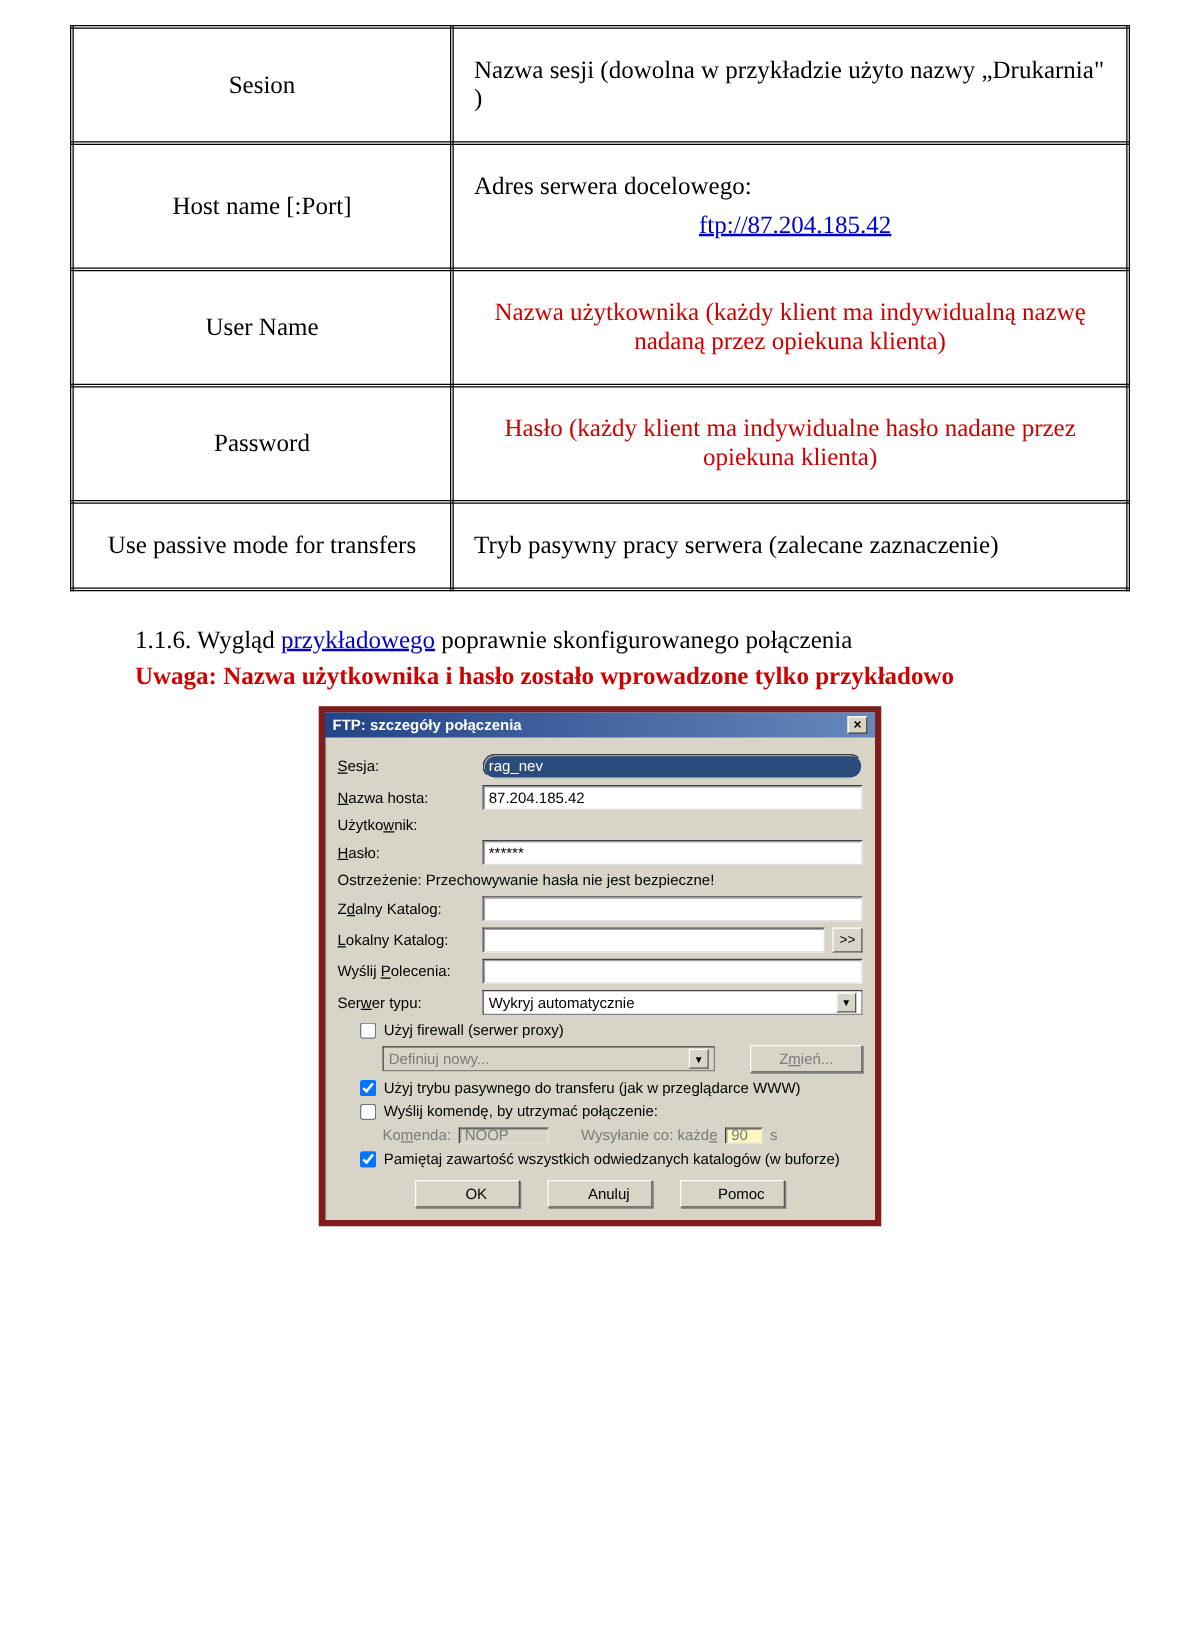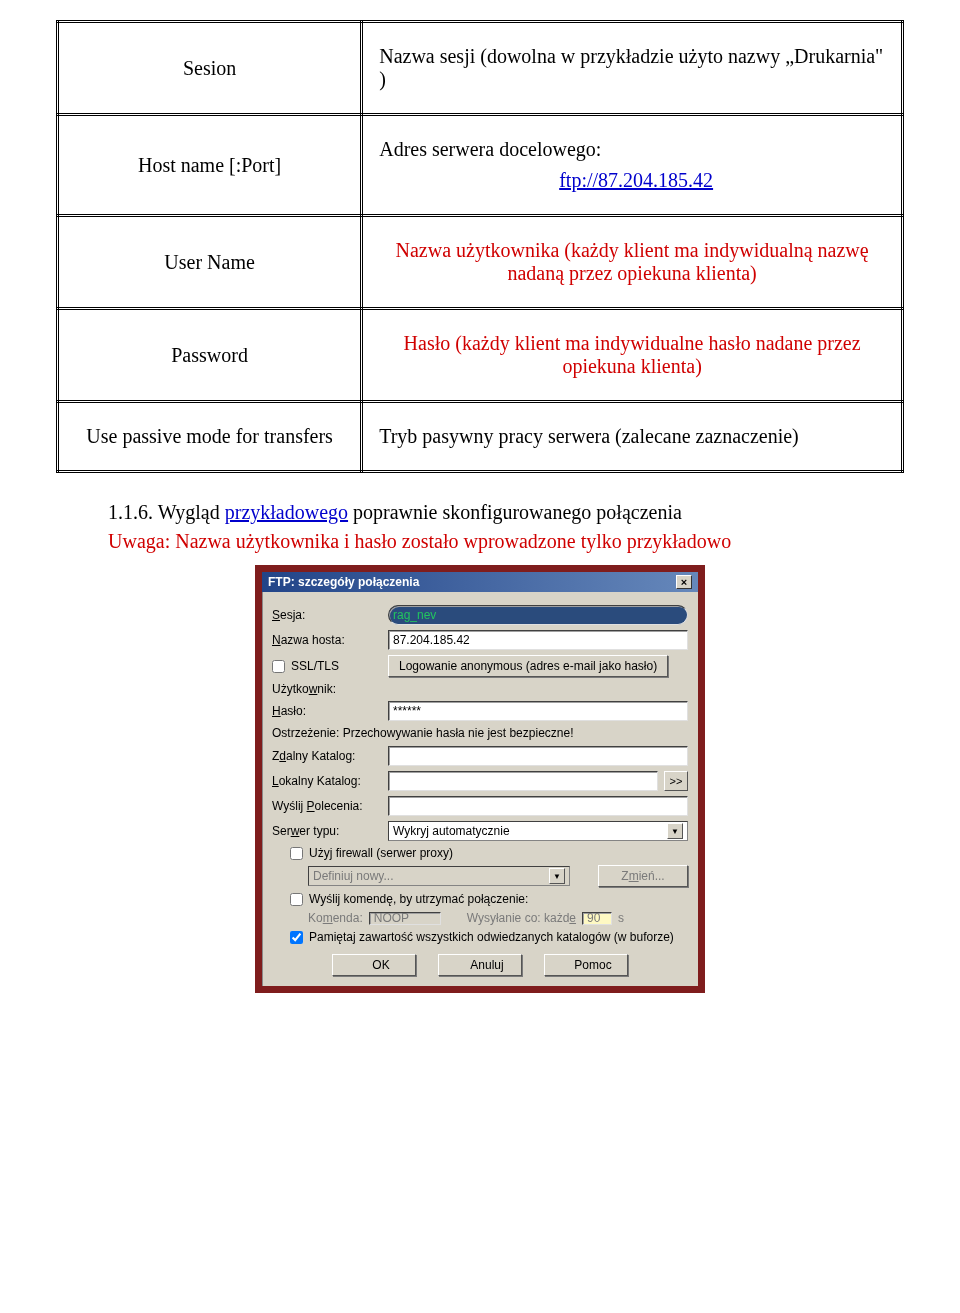--- a/index.html
+++ b/index.html
@@ -41,21 +41,21 @@
     display:flex;
     justify-content:center;
     margin-top: 12px;
   }
   .dialog {
     width: 450px;
     background: #d8d4c8;
     font-family: Tahoma, Arial, sans-serif;
     font-size: 12px;
     color: #000;
-    border: 7px solid #7f1d1d;
+    border: 5px solid #7f1d1d;
     box-shadow: 1px 1px 0 #8a8a8a inset;
   }
   .titlebar {
     background: linear-gradient(90deg, #224488 0%, #6688bb 100%);
     color: #fff;
     font-weight: bold;
     padding: 3px 6px;
     display:flex;
     align-items:center;
     justify-content:space-between;
@@ -93,21 +93,21 @@
     color:#000;
     border: 1px solid #848484;
     border-top-color:#404040;
     border-left-color:#404040;
     border-right-color:#e0e0e0;
     border-bottom-color:#e0e0e0;
     box-shadow: inset 1px 1px 0 #a0a0a0;
   }
   .textbox.sel {
     background:#2a4b7c;
-    color:#22c55e;
+    color:#ffffff;
     border-radius:10px;
   }
   .btn {
     height: 22px;
     padding: 0 10px;
     font-family: Tahoma, Arial, sans-serif;
     font-size: 12px;
     background:#d8d4c8;
     border:1px solid #fff;
     border-right-color:#555;
@@ -195,21 +195,21 @@
     <td class="left">Use passive mode for transfers</td>
     <td class="right">Tryb pasywny pracy serwera (zalecane zaznaczenie)</td>
   </tr>
 </tbody>
   </table>
 
 <div class="para">
   <span>1.1.6.</span>
   <span>Wygląd </span><span class="link" style="text-decoration:underline;color:#0000cc;">przykładowego</span><span> poprawnie skonfigurowanego połączenia</span>
 </div>
-<div class="para bold-red" style="font-weight:normal;">Uwaga: Nazwa użytkownika i hasło zostało wprowadzone tylko przykładowo</div>
+<div class="para bold-red" style="font-weight:bold;">Uwaga: Nazwa użytkownika i hasło zostało wprowadzone tylko przykładowo</div>
 
 <div class="dialog-wrap">
   <div class="dialog">
     <div class="titlebar">
       <span>FTP: szczegóły połączenia</span>
       <span class="close">
           <span>×</span>
         </span>
     </div>
     <div class="dialog-body">
@@ -217,27 +217,20 @@
       <div class="row">
         <label class="lbl"><span class="u">S</span><span>esja:</span></label>
         <input class="textbox sel" value="rag_nev" style="">
       </div>
 
       <div class="row">
         <label class="lbl"><span class="u">N</span><span>azwa hosta:</span></label>
         <input class="textbox" value="87.204.185.42" style="">
       </div>
 
-      <div class="row">
-        <label class="lbl cb">
-          <input type="checkbox" style="">
-          <span>SSL/TLS</span>
-        </label>
-        <button class="btn wide">Logowanie anonymous (adres e-mail jako hasło)</button>
-      </div>
 
       <div class="row">
         <label class="lbl"><span>Użytko</span><span class="u">w</span><span>nik:</span></label>
       </div>
 
       <div class="row">
         <label class="lbl"><span class="u">H</span><span>asło:</span></label>
         <input class="textbox" value="******" style="">
       </div>
 
@@ -277,20 +270,26 @@
       </div>
 
       <div class="row subindent" style="margin-left:36px;">
         <div class="dropdown disabled" style="flex:1;">
           <span>Definiuj nowy...</span>
           <span class="dd-btn">▼</span>
         </div>
         <button class="btn disabled" style="min-width:90px;margin-left:22px;"><span>Z</span><span style="text-decoration:underline">m</span><span>ień...</span></button>
       </div>
 
+      <div class="row subindent">
+        <label class="cb">
+          <input type="checkbox" checked="" style="">
+          <span>Użyj trybu pasywnego do transferu (jak w przeglądarce WWW)</span>
+        </label>
+      </div>
 
       <div class="row subindent">
         <label class="cb">
           <input type="checkbox" style="">
           <span>Wyślij komendę, by utrzymać połączenie:</span>
         </label>
       </div>
 
       <div class="row subindent cb disabled" style="margin-left:36px;">
         <span><span>Ko</span><span style="text-decoration:underline">m</span><span>enda:</span></span>

